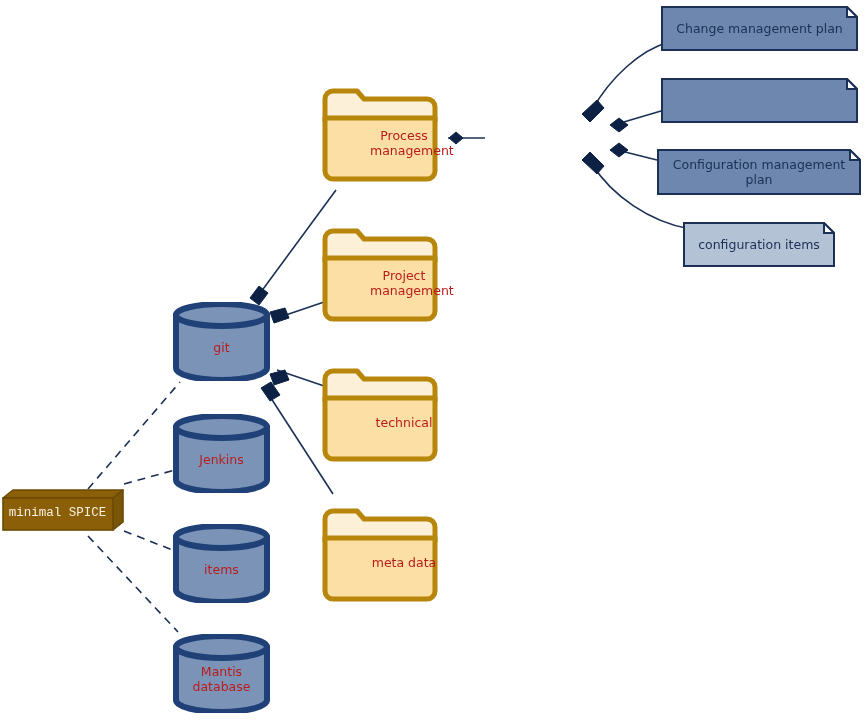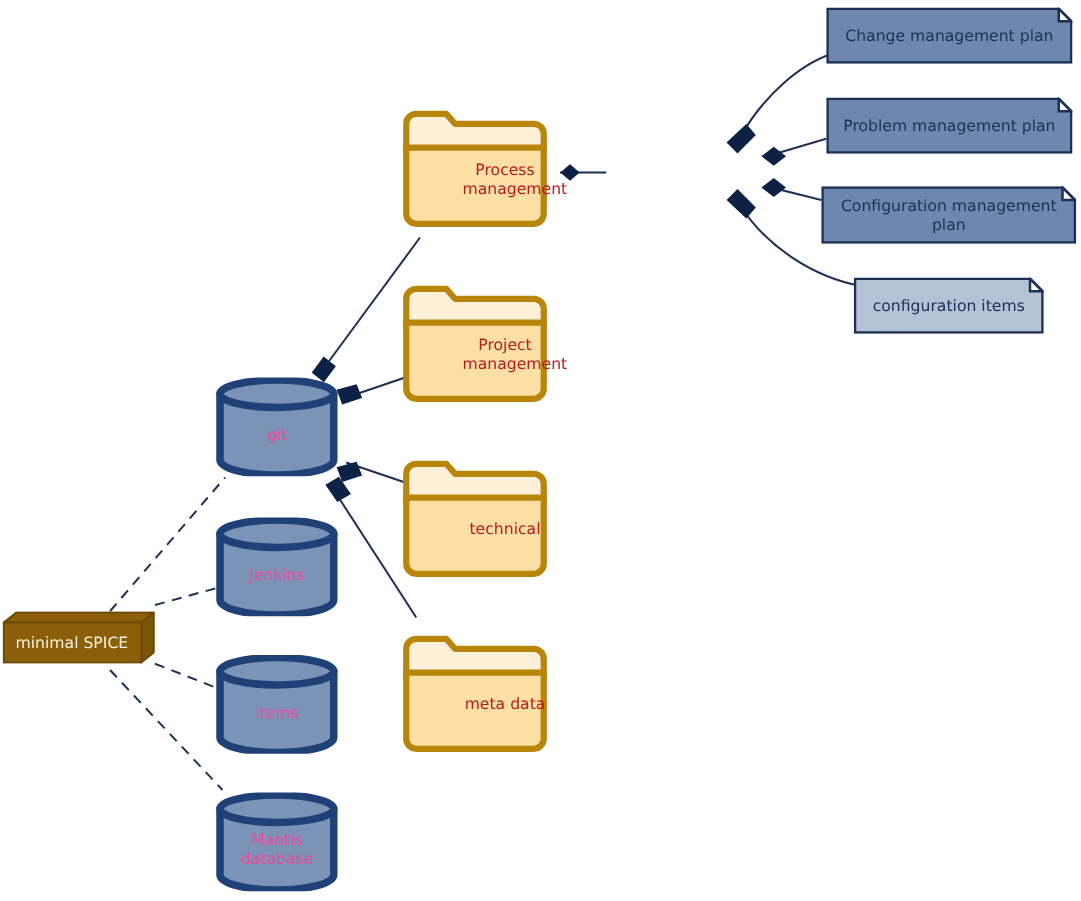--- a/index.html
+++ b/index.html
@@ -61,21 +61,21 @@
     color: #b91c1c;
     margin-left: 48px;
   }
 
   
   .db .db-svg {
     position: absolute;
     inset: 0;
   }
   .db .node-label {
-    color: #ec4899;
+    color: #b91c1c;
   }
 
   
   .box3d .box-svg {
     position: absolute;
     inset: 0;
   }
   .box3d .node-label {
     color: #f7f0df;
   }
@@ -172,21 +172,20 @@
       <path d="M186 1 v10 h10 z" fill="#ffffff" stroke="#1b3054" stroke-width="2"></path>
     </svg>
     <div class="node-label doc-label" style="top:15px;">Change management plan</div>
   </div>
 
   <div class="node doc" style="left:661px; top:78px; width:197px; height:45px;">
     <svg class="doc-body" viewBox="0 0 197 45" preserveAspectRatio="none" xmlns="http://www.w3.org/2000/svg">
       <path d="M1 1 h185 l10 10 v33 h-195 z" fill="#6d87ae" stroke="#1b3054" stroke-width="2"></path>
       <path d="M186 1 v10 h10 z" fill="#ffffff" stroke="#1b3054" stroke-width="2"></path>
     </svg>
-    <div class="node-label doc-label" style="top:15px;">Problem management plan</div>
   </div>
 
   <div class="node doc" style="left:657px; top:149px; width:204px; height:46px;">
     <svg class="doc-body" viewBox="0 0 204 46" preserveAspectRatio="none" xmlns="http://www.w3.org/2000/svg">
       <path d="M1 1 h192 l10 10 v34 h-202 z" fill="#6d87ae" stroke="#1b3054" stroke-width="2"></path>
       <path d="M193 1 v10 h10 z" fill="#ffffff" stroke="#1b3054" stroke-width="2"></path>
     </svg>
     <div class="node-label doc-label" style="top:8px;">Configuration management
 plan</div>
   </div>
@@ -225,21 +224,21 @@
 
   <div class="node db" style="left:172px; top:634px; width:99px; height:79px;">
     <svg class="db-svg" viewBox="0 0 99 79" preserveAspectRatio="none" xmlns="http://www.w3.org/2000/svg">
       <path d="M4 13 v53 a45.5 12 0 0 0 91 0 v-53 z" fill="#7c93b8" stroke="#1f4177" stroke-width="6" stroke-linejoin="round"></path>
       <ellipse cx="49.5" cy="13" rx="45.5" ry="11" fill="#7c93b8" stroke="#1f4177" stroke-width="6"></ellipse>
     </svg>
     <div class="node-label" style="top:30px;">Mantis
 database</div>
   </div>
 
-  <div class="node box3d" style="left:2px; top:489px; width:122px; height:42px;">
+  <div class="node box3d" style="left:2px; top:489px; width:122px; height:42px;font-family:Liberation Mono, monospace;">
     <svg class="box-svg" viewBox="0 0 122 42" preserveAspectRatio="none" xmlns="http://www.w3.org/2000/svg">
       <path d="M1 9 L11 1 H121 L111 9 Z" fill="#8a5f08" stroke="#6b4a06" stroke-width="1.6" stroke-linejoin="round"></path>
       <path d="M111 9 L121 1 V33 L111 41 Z" fill="#7a5407" stroke="#6b4a06" stroke-width="1.6" stroke-linejoin="round"></path>
       <rect x="1" y="9" width="110" height="32" fill="#8a5f08" stroke="#6b4a06" stroke-width="1.6"></rect>
     </svg>
     <div class="node-label" style="top:17px; right:11px;">minimal SPICE</div>
   </div>
 
 </div>
 

